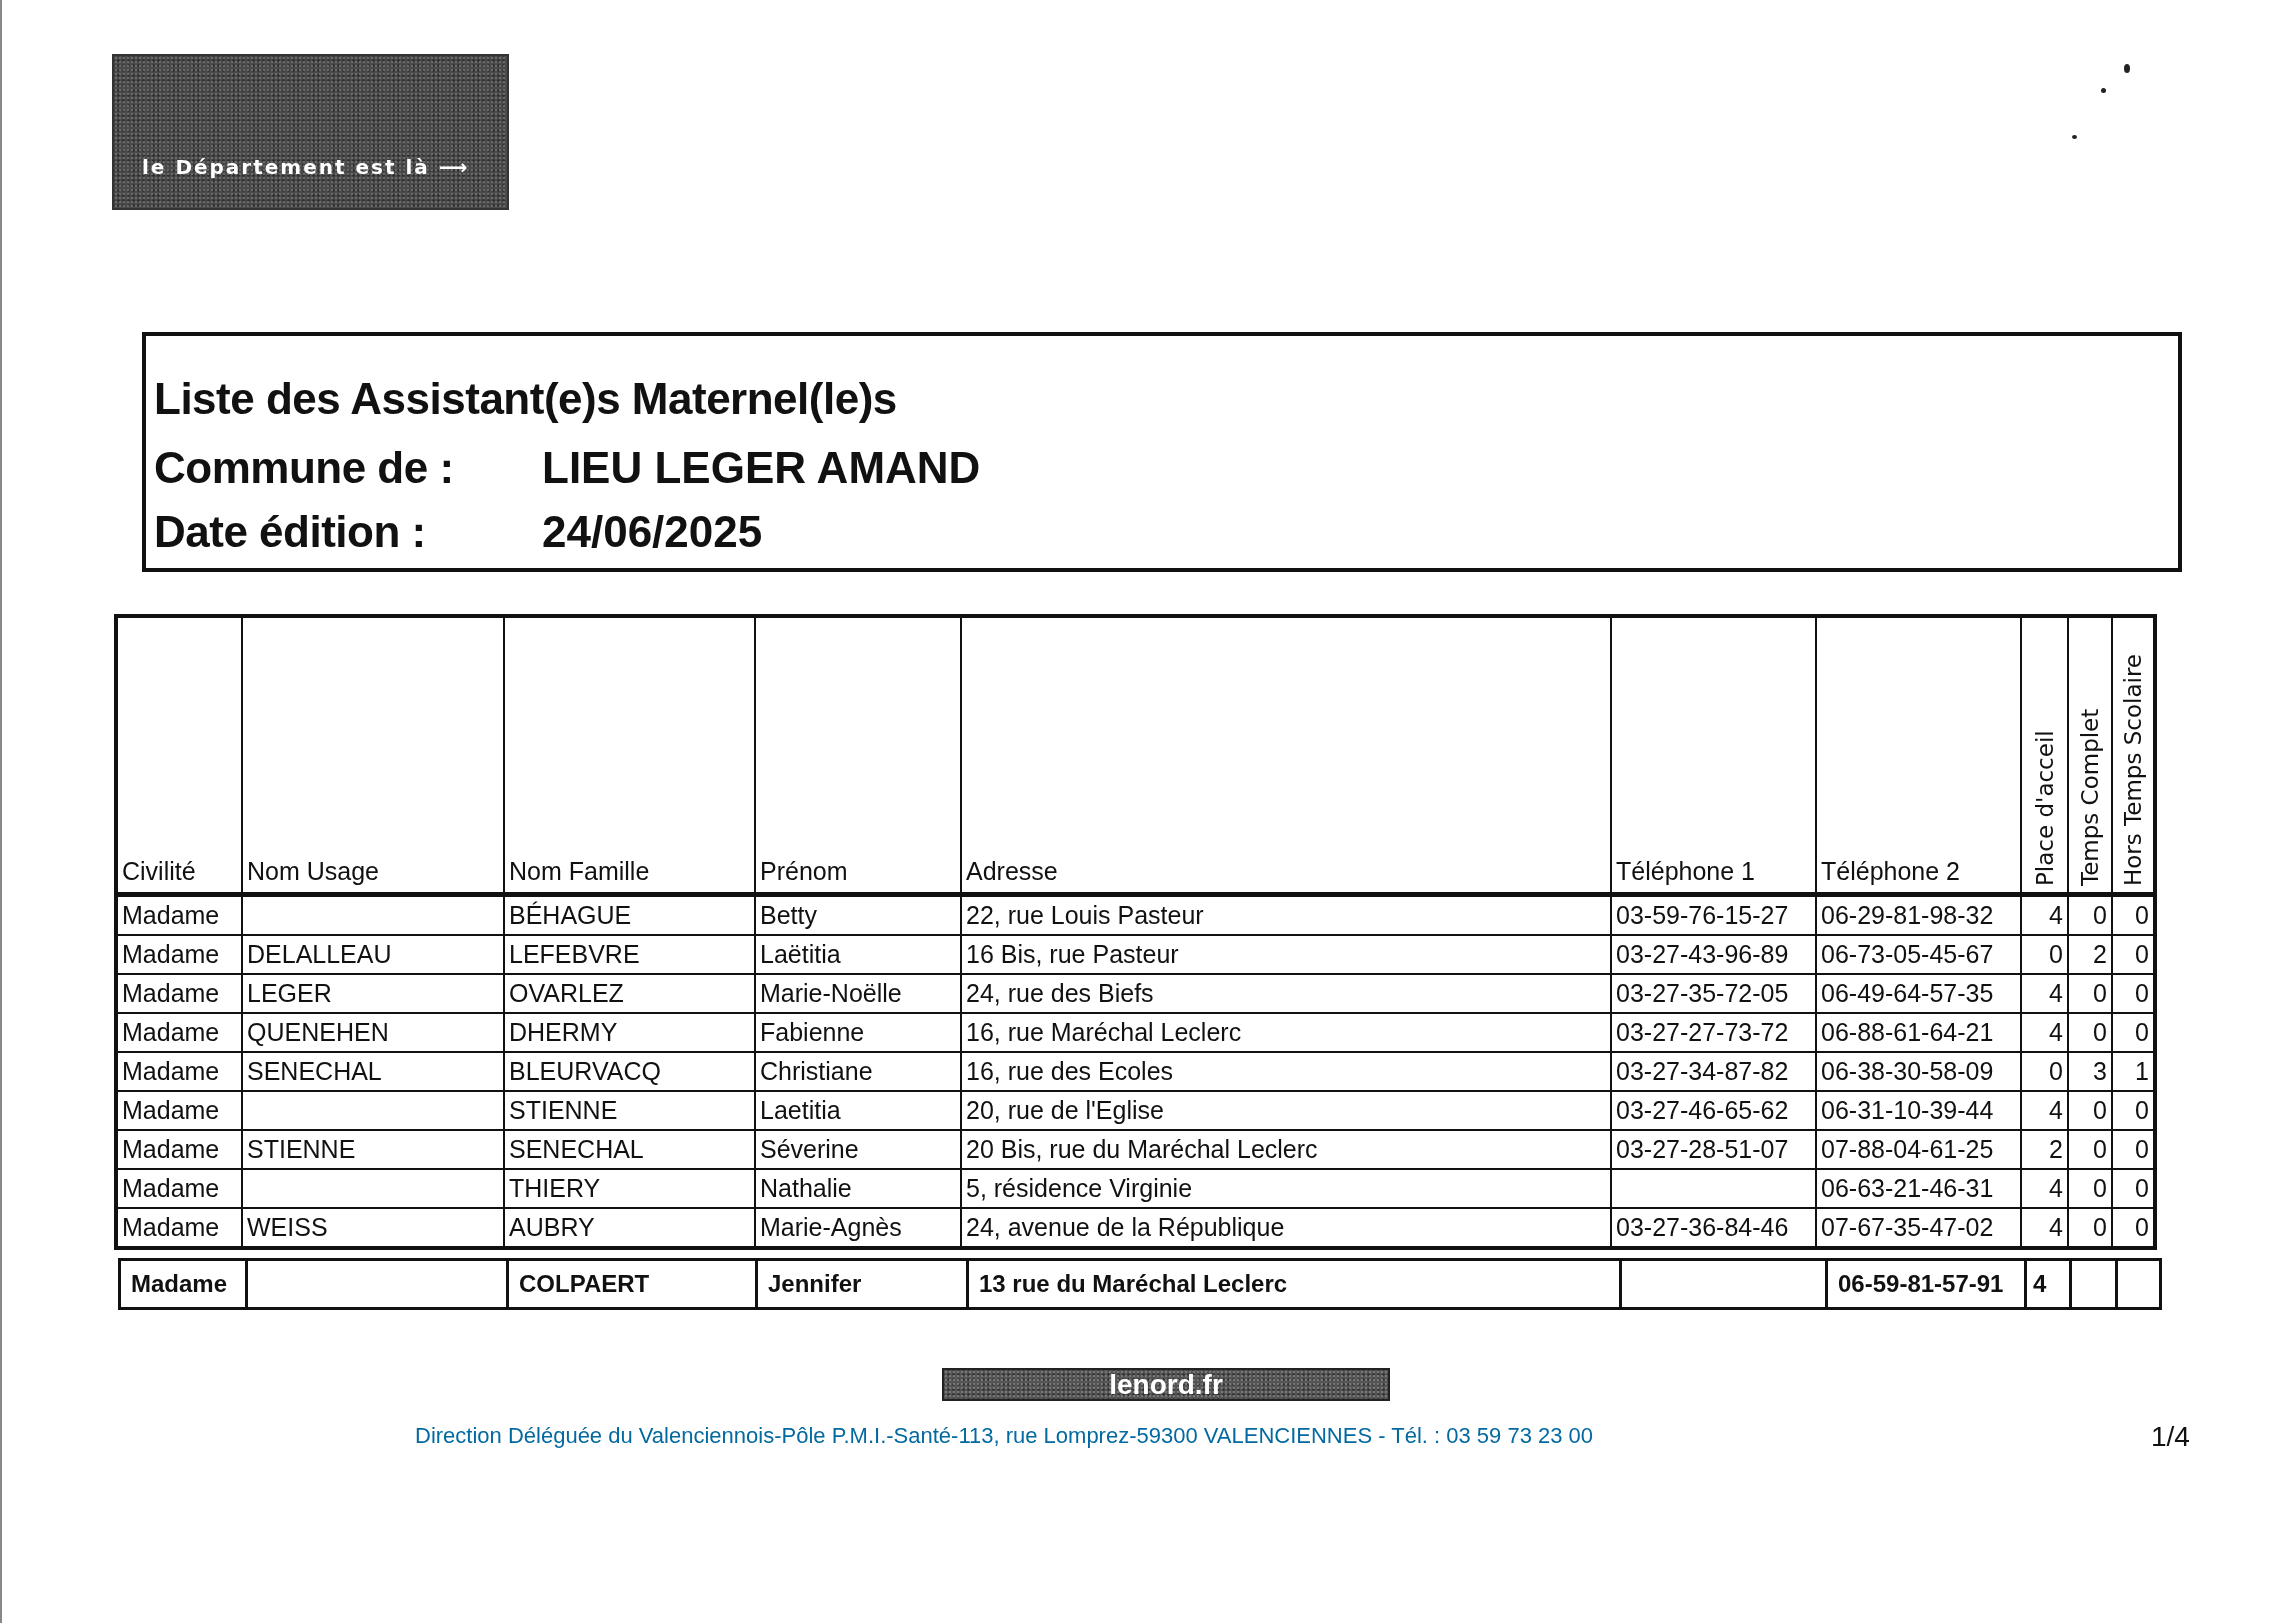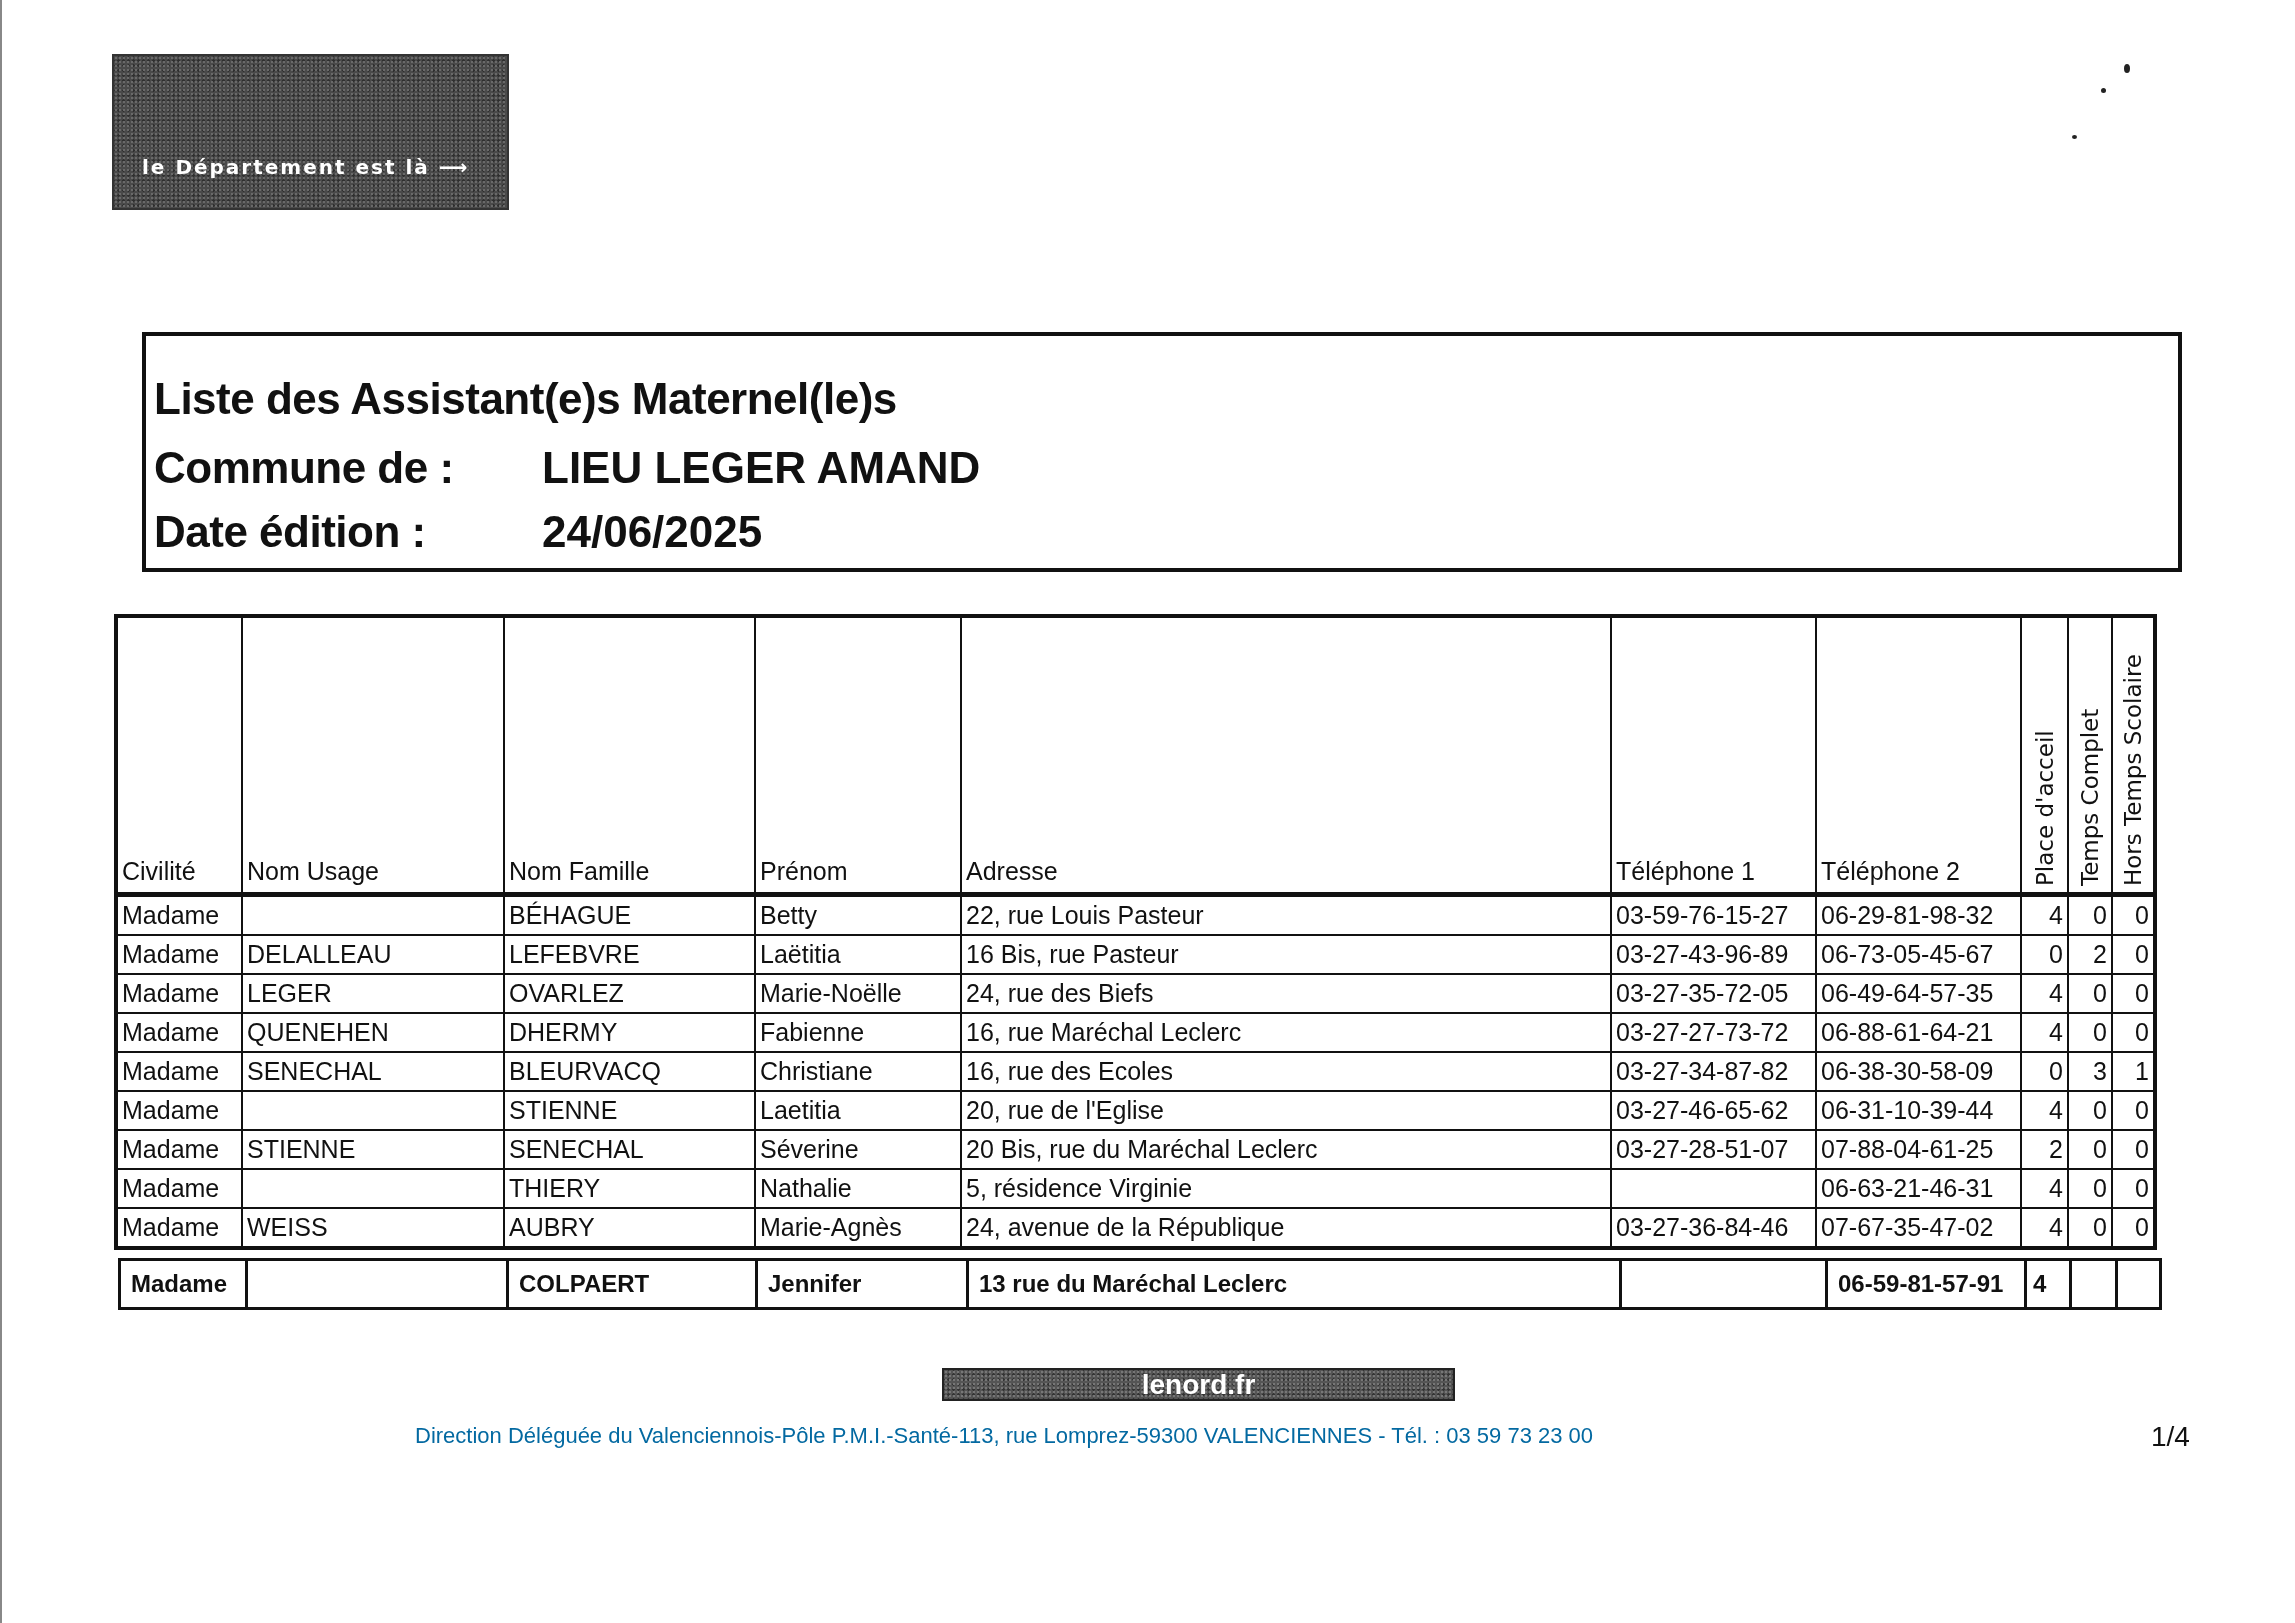--- a/index.html
+++ b/index.html
@@ -51,21 +51,21 @@
   }
   table.grid tbody td { height:37px; }
   table.grid tbody td.num { text-align:right; }
   table.extra {
     position:absolute; left:118px; top:1258px; border-collapse:collapse; table-layout:fixed; width:2038px;
     font-family:"Liberation Sans", sans-serif; font-size:24px; font-weight:bold;
     border:3px solid #111;
   }
   table.extra td { border:3px solid #111; height:46px; padding:0 10px; white-space:nowrap; }
   .banner {
-    position:absolute; left:942px; top:1368px; width:513px; height:33px;
+    position:absolute; left:942px; top:1368px; width:448px; height:33px;
     background:#555;
     background-image: radial-gradient(#777 1px, transparent 1.5px), radial-gradient(#333 1px, transparent 1.5px);
     background-size:4px 4px, 5px 5px; background-position:0 0,2px 2px;
     border:2px solid #222; box-sizing:border-box; text-align:center;
   }
   .banner span { color:#fff; font-weight:bold; font-size:28px; line-height:29px; font-family:"Liberation Sans", sans-serif; }
   .footer-text { position:absolute; left:415px; top:1423px; font-size:22px; font-family:"Liberation Sans", sans-serif; color:#0369a1; }
   .page-num { position:absolute; left:2151px; top:1421px; font-size:28px; font-family:"Liberation Sans", sans-serif; }
 </style>
 </head>

